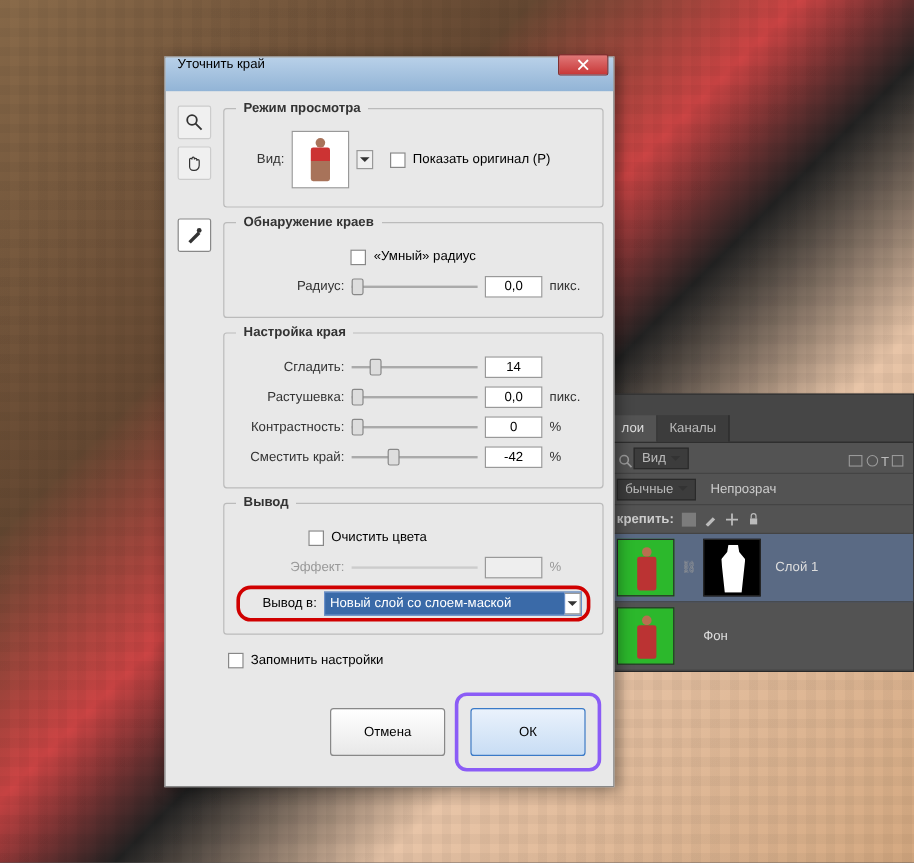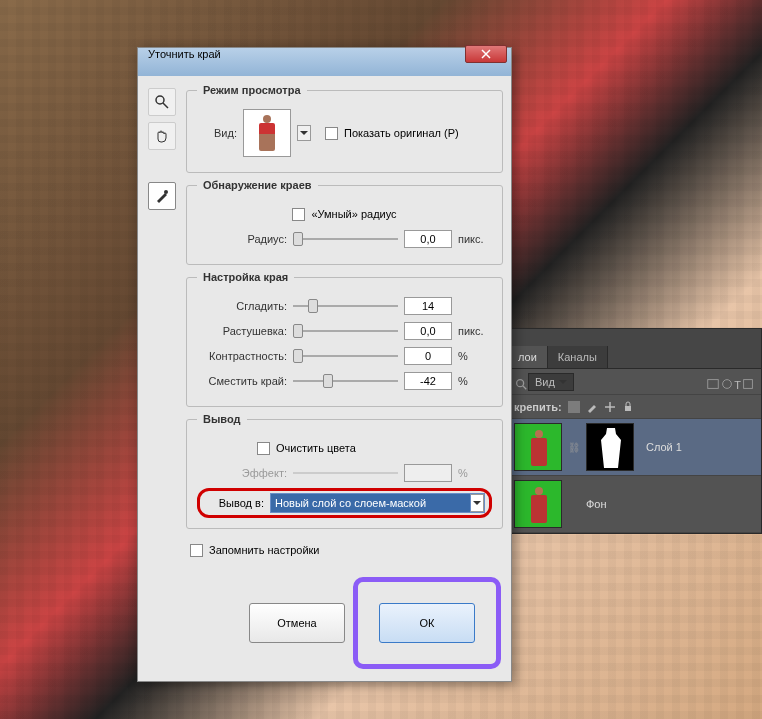--- a/index.html
+++ b/index.html
@@ -39,21 +39,21 @@
     .thumb-preview .figure::before { content: ""; position: absolute; top: 0; left: 4px; width: 8px; height: 8px; border-radius: 50%; background: #a8735a; }
     .thumb-preview .figure::after { content: ""; position: absolute; top: 8px; left: 0; width: 16px; height: 28px; background: linear-gradient(#c33 40%, #a8735a 40%); border-radius: 2px; }
     
     .dd-caret { width: 14px; height: 16px; border: 1px solid #999; background: #f0f0f0; display: flex; align-items: center; justify-content: center; }
     .caret-down { width: 0; height: 0; border: 4px solid transparent; border-top-color: #333; margin-top: 3px; }
     
     .output-dd { flex: 1; height: 20px; border: 1px solid #6a8fc8; background: #3a6aa8; color: #fff; display: flex; align-items: center; padding: 0 4px; position: relative; }
     .output-dd .dd-caret { position: absolute; right: 0; top: 0; height: 18px; background: #fff; border-left: 1px solid #6a8fc8; }
     
     .highlight-red { border: 3px solid #d00000; border-radius: 12px; padding: 2px 4px; display: flex; align-items: center; }
-    .highlight-red-btn { border: 5px solid #8b5cf6; border-radius: 10px; padding: 21px; }
+    .highlight-red-btn { border: 3px solid #8b5cf6; border-radius: 10px; padding: 10px; }
     
     .dlg-btn { width: 96px; height: 40px; border: 1px solid #888; border-radius: 3px; background: linear-gradient(#fff, #e8e8e8); cursor: pointer; }
     .dlg-btn.ok { border-color: #3a7ac8; background: linear-gradient(#eaf2fc, #c8ddf4); }
     .btn-row { display: flex; justify-content: flex-end; gap: 8px; padding: 6px 2px 4px; align-items: center; }
     
     
     .layers-panel { position: absolute; right: 0; top: 328px; width: 255px; background: #535353; color: #ccc; border: 1px solid #2a2a2a; }
     .panel-tabs { display: flex; background: #464646; border-bottom: 1px solid #2a2a2a; height: 40px; align-items: flex-end; }
     .panel-tab { padding: 4px 10px; background: #3c3c3c; border-right: 1px solid #2a2a2a; color: #bbb; height: 22px; display: flex; align-items: center; }
     .panel-tab.active { background: #535353; color: #ddd; }
@@ -100,20 +100,28 @@
         <rect x="2" y="3" width="12" height="10" fill="none" stroke="#bbb"></rect>
       </svg>
     <svg class="mini-ico" viewBox="0 0 16 16">
         <circle cx="8" cy="8" r="5" fill="none" stroke="#bbb"></circle>
       </svg>
     <span style="color:#bbb">T</span>
     <svg class="mini-ico" viewBox="0 0 16 16">
         <rect x="3" y="3" width="10" height="10" fill="none" stroke="#bbb"></rect>
       </svg>
   </div>
+  <div class="panel-row2">
+    <div class="panel-dd">
+        <span>бычные</span>
+        <span class="caret-down"></span>
+      </div>
+    <span class="sp"></span>
+    <span>Непрозрач</span>
+  </div>
   <div class="lock-row">
     <span>крепить:</span>
     <svg viewBox="0 0 12 12">
         <rect width="12" height="12" fill="#bbb" opacity=".4"></rect>
       </svg>
     <svg viewBox="0 0 12 12">
         <path d="M2 10 L8 4 L10 6 L4 12 Z" fill="#bbb"></path>
       </svg>
     <svg viewBox="0 0 12 12">
         <path d="M6 1 L6 11 M1 6 L11 6" stroke="#bbb" stroke-width="1.5"></path>

